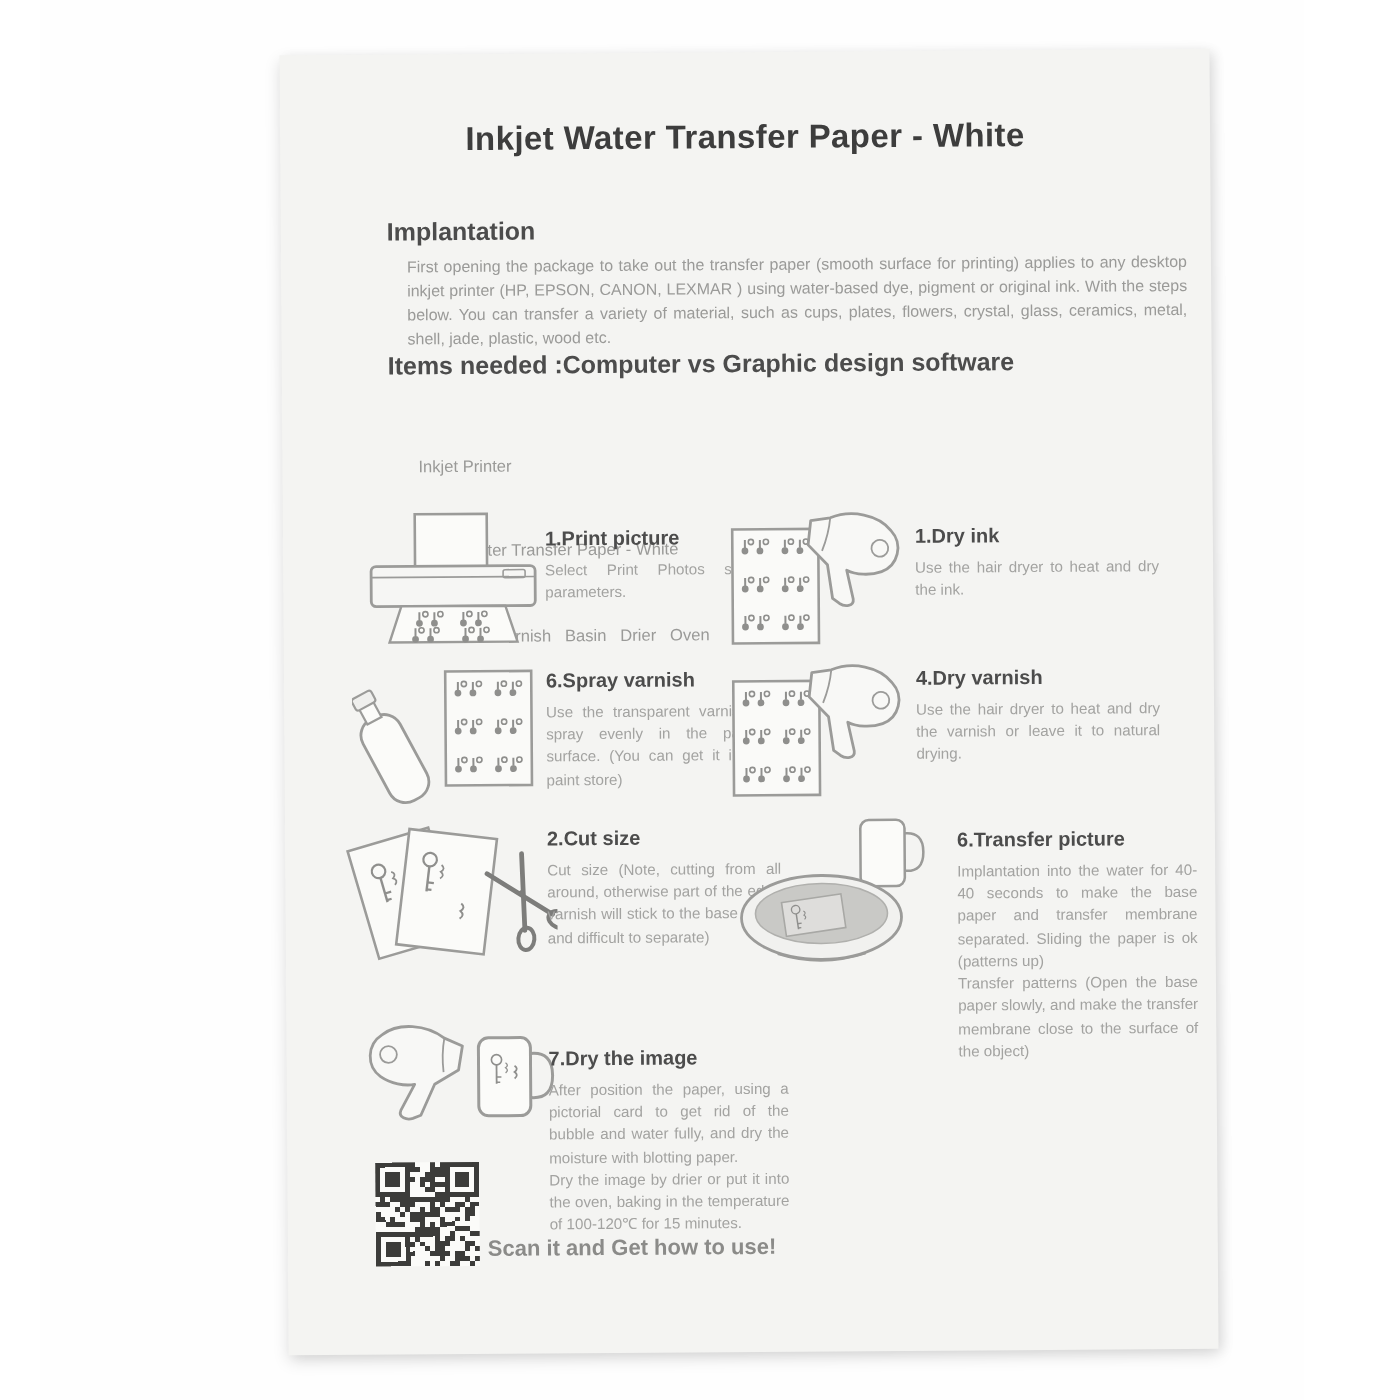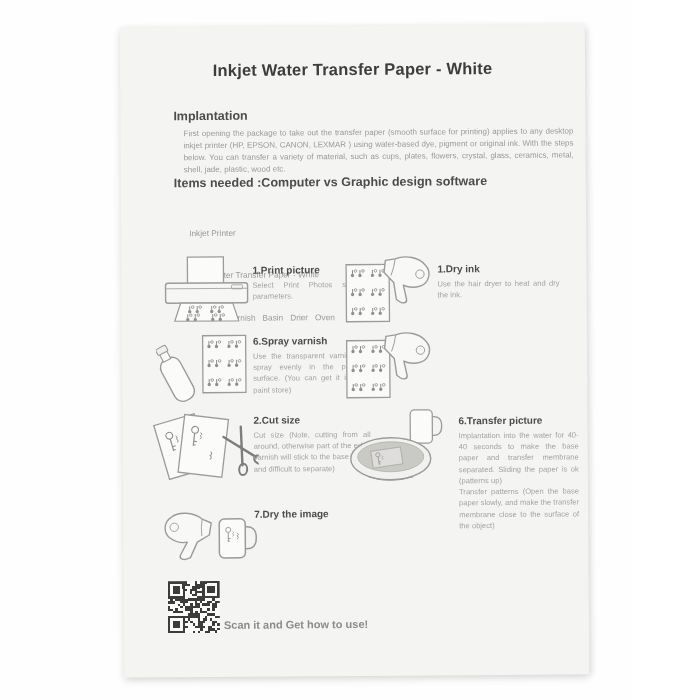--- a/index.html
+++ b/index.html
@@ -1,17 +1,17 @@
 <!DOCTYPE html>
 <html><head>
 <meta charset="utf-8">
 <style>
   html,body{margin:0;padding:0;background:#ffffff;}
   .canvas{position:relative;width:632px;height:700px;background:#fefefe;overflow:hidden;
-          font-family:"Liberation Sans",sans-serif;}
+          font-family:"Liberation Sans",sans-serif;margin-left:20px;}
   .paper{position:absolute;left:122px;top:26px;width:465px;height:650px;background:#f4f4f2;
          box-shadow:0 3px 8px rgba(0,0,0,.13),3px 1px 6px rgba(0,0,0,.06);transform:rotate(-.4deg);}
   .doc-title{position:absolute;top:34px;left:0;width:100%;text-align:center;font-size:16.5px;
              font-weight:bold;color:#3d3d3d;letter-spacing:.2px;}
   .h-sec{position:absolute;font-size:12.5px;font-weight:bold;color:#4c4c4c;}
   #h-intro{left:53px;top:82px;}
   #h-items{left:53px;top:149px;}
   .p-intro{position:absolute;left:63px;top:101px;width:390px;font-size:8px;line-height:1.5;
            color:#9a9a98;text-align:justify;}
   .items{position:absolute;left:68px;top:171px;font-size:8.3px;line-height:1.7;color:#9a9a98;
@@ -27,21 +27,21 @@
   #blk2{left:316px;top:238px;width:122px;}
   #icon3{left:34px;top:300px;width:100px;height:78px;}
   #blk3{left:131px;top:309px;width:112px;}
   #icon4{left:222px;top:300px;width:97px;height:76px;}
   #blk4{left:316px;top:309px;width:122px;}
   #icon5{left:30px;top:378px;width:106px;height:95px;}
   #blk5{left:131px;top:388px;width:117px;}
   #icon6{left:226px;top:381px;width:102px;height:84px;}
   #blk6{left:336px;top:390px;width:120px;}
   #icon7{left:34px;top:476px;width:104px;height:76px;}
-  #blk7{left:131px;top:482px;width:120px;}
+  #blk7{left:131px;top:498px;width:120px;}
   #qr{left:44px;top:554px;width:52px;height:52px;background:#fbfbf9;}
   .footer-text{position:absolute;left:100px;top:592px;font-size:11px;font-weight:bold;color:#8b8b89;}
   .defs{position:absolute;width:0;height:0;overflow:hidden;}
 </style>
 </head>
 <body>
 
 <svg class="defs" xmlns="http://www.w3.org/2000/svg">
   <defs>
     <g id="pp">
@@ -147,20 +147,24 @@
       <div class="step-title">6.Spray varnish</div>
       <div class="step-text">Use the transparent varnish to spray evenly in the pattern surface. (You can get it in the paint store)</div>
     </div>
 
     <div class="icon" id="icon4">
       <svg viewBox="0 0 97 76">
         <use href="#sheet6" x="2" y="14"></use>
         <use href="#dryer" transform="translate(42,-4) rotate(16)"></use>
       </svg>
     </div>
+    <div class="step-blk" id="blk4">
+      <div class="step-title">4.Dry varnish</div>
+      <div class="step-text">Use the hair dryer to heat and dry the varnish or leave it to natural drying.</div>
+    </div>
 
     <div class="icon" id="icon5">
       <svg viewBox="0 0 106 95">
         <g transform="rotate(-16 34 40)">
           <rect x="8" y="12" width="42" height="56" fill="#fafaf8" stroke="#9b9b99" stroke-width="1.3"></rect>
           <use href="#keyart" x="16" y="22"></use>
         </g>
         <g transform="rotate(7 52 46)">
           <rect x="28" y="12" width="44" height="58" fill="#fbfbf9" stroke="#9b9b99" stroke-width="1.3"></rect>
           <use href="#keyart" x="36" y="22"></use>
@@ -197,20 +201,22 @@
         <use href="#dryer" transform="translate(58,6) scale(-1,1)"></use>
         <g transform="translate(60,12)">
           <use href="#mug40"></use>
           <use href="#keyart" transform="translate(8,12) scale(0.75)"></use>
           <path d="M20,18 q2.2,1.5 0,3.2 q2.2,1.5 0,3.2" fill="none" stroke="#8f8f8d" stroke-width="0.9"></path>
         </g>
       </svg>
     </div>
     <div class="step-blk" id="blk7">
       <div class="step-title">7.Dry the image</div>
+      <div class="step-text">After position the paper, using a pictorial card to get rid of the bubble and water fully, and dry the moisture with blotting paper.
+Dry the image by drier or put it into the oven, baking in the temperature of 100-120℃ for 15 minutes.</div>
     </div>
 
     <div class="icon" id="qr">
       <svg viewBox="0 0 21 21" shape-rendering="crispEdges">
           <path d="M0 0h1v1h-1zM1 0h1v1h-1zM2 0h1v1h-1zM3 0h1v1h-1zM4 0h1v1h-1zM5 0h1v1h-1zM6 0h1v1h-1zM7 0h1v1h-1zM11 0h1v1h-1zM13 0h1v1h-1zM14 0h1v1h-1zM15 0h1v1h-1zM16 0h1v1h-1zM17 0h1v1h-1zM18 0h1v1h-1zM19 0h1v1h-1zM20 0h1v1h-1zM0 1h1v1h-1zM6 1h1v1h-1zM7 1h1v1h-1zM8 1h1v1h-1zM11 1h1v1h-1zM12 1h1v1h-1zM13 1h1v1h-1zM14 1h1v1h-1zM20 1h1v1h-1zM0 2h1v1h-1zM2 2h1v1h-1zM3 2h1v1h-1zM4 2h1v1h-1zM6 2h1v1h-1zM10 2h1v1h-1zM11 2h1v1h-1zM12 2h1v1h-1zM13 2h1v1h-1zM14 2h1v1h-1zM16 2h1v1h-1zM17 2h1v1h-1zM18 2h1v1h-1zM20 2h1v1h-1zM0 3h1v1h-1zM2 3h1v1h-1zM3 3h1v1h-1zM4 3h1v1h-1zM6 3h1v1h-1zM7 3h1v1h-1zM9 3h1v1h-1zM10 3h1v1h-1zM11 3h1v1h-1zM14 3h1v1h-1zM16 3h1v1h-1zM17 3h1v1h-1zM18 3h1v1h-1zM20 3h1v1h-1zM0 4h1v1h-1zM2 4h1v1h-1zM3 4h1v1h-1zM4 4h1v1h-1zM6 4h1v1h-1zM9 4h1v1h-1zM11 4h1v1h-1zM12 4h1v1h-1zM13 4h1v1h-1zM14 4h1v1h-1zM16 4h1v1h-1zM17 4h1v1h-1zM18 4h1v1h-1zM20 4h1v1h-1zM0 5h1v1h-1zM6 5h1v1h-1zM10 5h1v1h-1zM11 5h1v1h-1zM14 5h1v1h-1zM20 5h1v1h-1zM0 6h1v1h-1zM1 6h1v1h-1zM2 6h1v1h-1zM3 6h1v1h-1zM4 6h1v1h-1zM5 6h1v1h-1zM6 6h1v1h-1zM12 6h1v1h-1zM13 6h1v1h-1zM14 6h1v1h-1zM15 6h1v1h-1zM16 6h1v1h-1zM17 6h1v1h-1zM18 6h1v1h-1zM19 6h1v1h-1zM20 6h1v1h-1zM1 7h1v1h-1zM3 7h1v1h-1zM4 7h1v1h-1zM5 7h1v1h-1zM6 7h1v1h-1zM7 7h1v1h-1zM8 7h1v1h-1zM9 7h1v1h-1zM10 7h1v1h-1zM11 7h1v1h-1zM12 7h1v1h-1zM13 7h1v1h-1zM14 7h1v1h-1zM18 7h1v1h-1zM0 8h1v1h-1zM1 8h1v1h-1zM2 8h1v1h-1zM5 8h1v1h-1zM6 8h1v1h-1zM7 8h1v1h-1zM11 8h1v1h-1zM13 8h1v1h-1zM16 8h1v1h-1zM17 8h1v1h-1zM19 8h1v1h-1zM20 8h1v1h-1zM4 9h1v1h-1zM6 9h1v1h-1zM9 9h1v1h-1zM11 9h1v1h-1zM12 9h1v1h-1zM14 9h1v1h-1zM15 9h1v1h-1zM16 9h1v1h-1zM18 9h1v1h-1zM19 9h1v1h-1zM0 10h1v1h-1zM5 10h1v1h-1zM7 10h1v1h-1zM8 10h1v1h-1zM9 10h1v1h-1zM10 10h1v1h-1zM11 10h1v1h-1zM12 10h1v1h-1zM18 10h1v1h-1zM19 10h1v1h-1zM0 11h1v1h-1zM1 11h1v1h-1zM3 11h1v1h-1zM7 11h1v1h-1zM8 11h1v1h-1zM9 11h1v1h-1zM13 11h1v1h-1zM16 11h1v1h-1zM18 11h1v1h-1zM2 12h1v1h-1zM3 12h1v1h-1zM4 12h1v1h-1zM5 12h1v1h-1zM9 12h1v1h-1zM11 12h1v1h-1zM13 12h1v1h-1zM14 12h1v1h-1zM15 12h1v1h-1zM8 13h1v1h-1zM9 13h1v1h-1zM10 13h1v1h-1zM11 13h1v1h-1zM12 13h1v1h-1zM16 13h1v1h-1zM17 13h1v1h-1zM18 13h1v1h-1zM0 14h1v1h-1zM1 14h1v1h-1zM2 14h1v1h-1zM3 14h1v1h-1zM4 14h1v1h-1zM5 14h1v1h-1zM6 14h1v1h-1zM7 14h1v1h-1zM8 14h1v1h-1zM9 14h1v1h-1zM10 14h1v1h-1zM11 14h1v1h-1zM12 14h1v1h-1zM15 14h1v1h-1zM19 14h1v1h-1zM20 14h1v1h-1zM0 15h1v1h-1zM6 15h1v1h-1zM8 15h1v1h-1zM12 15h1v1h-1zM14 15h1v1h-1zM15 15h1v1h-1zM17 15h1v1h-1zM0 16h1v1h-1zM2 16h1v1h-1zM3 16h1v1h-1zM4 16h1v1h-1zM6 16h1v1h-1zM7 16h1v1h-1zM9 16h1v1h-1zM12 16h1v1h-1zM13 16h1v1h-1zM14 16h1v1h-1zM18 16h1v1h-1zM19 16h1v1h-1zM0 17h1v1h-1zM2 17h1v1h-1zM3 17h1v1h-1zM4 17h1v1h-1zM6 17h1v1h-1zM10 17h1v1h-1zM12 17h1v1h-1zM13 17h1v1h-1zM18 17h1v1h-1zM20 17h1v1h-1zM0 18h1v1h-1zM2 18h1v1h-1zM3 18h1v1h-1zM4 18h1v1h-1zM6 18h1v1h-1zM7 18h1v1h-1zM11 18h1v1h-1zM12 18h1v1h-1zM13 18h1v1h-1zM14 18h1v1h-1zM16 18h1v1h-1zM17 18h1v1h-1zM0 19h1v1h-1zM6 19h1v1h-1zM13 19h1v1h-1zM16 19h1v1h-1zM17 19h1v1h-1zM18 19h1v1h-1zM20 19h1v1h-1zM0 20h1v1h-1zM1 20h1v1h-1zM2 20h1v1h-1zM3 20h1v1h-1zM4 20h1v1h-1zM5 20h1v1h-1zM6 20h1v1h-1zM10 20h1v1h-1zM12 20h1v1h-1zM15 20h1v1h-1zM16 20h1v1h-1zM19 20h1v1h-1z" fill="#3c3c3a"></path>
         </svg>
     </div>
     <div class="footer-text">Scan it and Get how to use!</div>
 
   </div>

